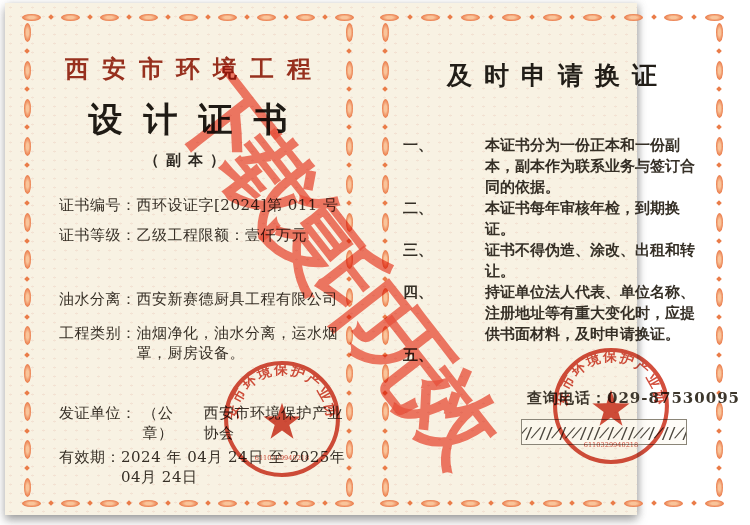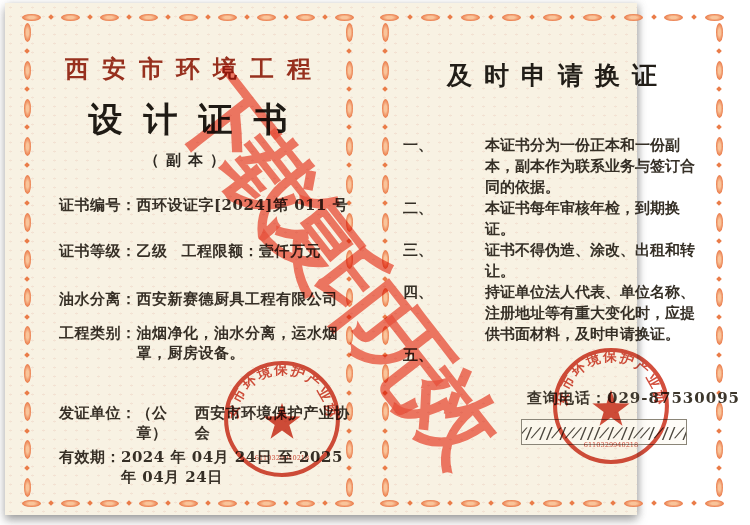--- a/index.html
+++ b/index.html
@@ -26,30 +26,30 @@
   .mv{width:7px;height:19px;border-radius:50%;background:radial-gradient(ellipse at center,#f9c49a 25%,#e8713f 75%);}
   .md{width:4px;height:4px;background:#ea7c48;transform:rotate(45deg);}
   
   .title1{position:absolute;top:42px;left:0;right:0;text-align:center;
     font-size:24px;font-weight:700;letter-spacing:13px;color:#97301e;white-space:nowrap;text-indent:13px;}
   .title2{position:absolute;top:86px;left:0;right:0;text-align:center;
     font-size:34px;font-weight:700;letter-spacing:21px;color:#1f1b15;white-space:nowrap;text-indent:21px;}
   .subtitle{position:absolute;top:140px;left:0;right:0;text-align:center;
     font-size:15px;font-weight:700;letter-spacing:7px;color:#2e2922;}
   .frow{position:absolute;left:38px;display:flex;align-items:flex-start;
-    font-size:15px;font-weight:700;color:#362f26;letter-spacing:.5px;line-height:20px;justify-content:flex-end;}
+    font-size:15px;font-weight:400;color:#362f26;letter-spacing:.5px;line-height:20px;justify-content:flex-end;}
   .frow .lab{white-space:nowrap;}
   .frow .val{white-space:normal;}
   .r-certno{top:184px;}
-  .r-grade{top:230px;gap:14px;}
+  .r-grade{top:214px;}
   .r-grade .pair{display:flex;white-space:nowrap;}
   .r-company{top:278px;}
   .r-category{top:312px;}
   .r-category .val{width:232px;}
-  .r-issuer{top:392px;white-space:nowrap;}
+  .r-issuer{top:392px;gap:6px;white-space:nowrap;}
   .r-valid{top:436px;white-space:nowrap;}
   
   .title-r{position:absolute;top:48px;left:0;right:0;text-align:center;
     font-size:25px;font-weight:700;letter-spacing:12px;color:#221e18;white-space:nowrap;text-indent:12px;}
   .notice{position:absolute;top:124px;left:24px;width:300px;
     font-size:15px;font-weight:600;color:#352f26;line-height:21px;}
   .nitem{display:flex;}
   .nnum{flex:0 0 34px;}
   .ntext{flex:1 1 auto;margin-left:48px;}
   .phone{position:absolute;top:378px;left:148px;font-size:15px;font-weight:700;color:#3c362c;white-space:nowrap;letter-spacing:1px;}

